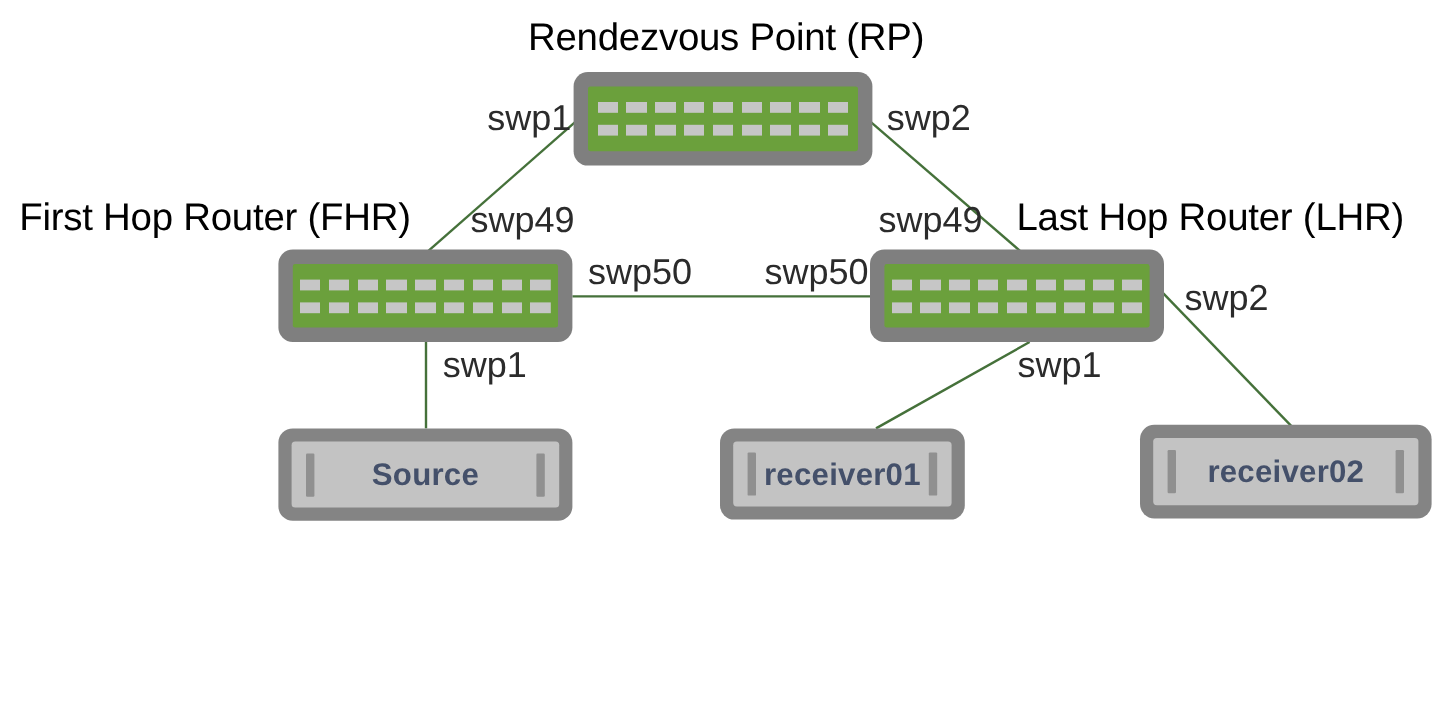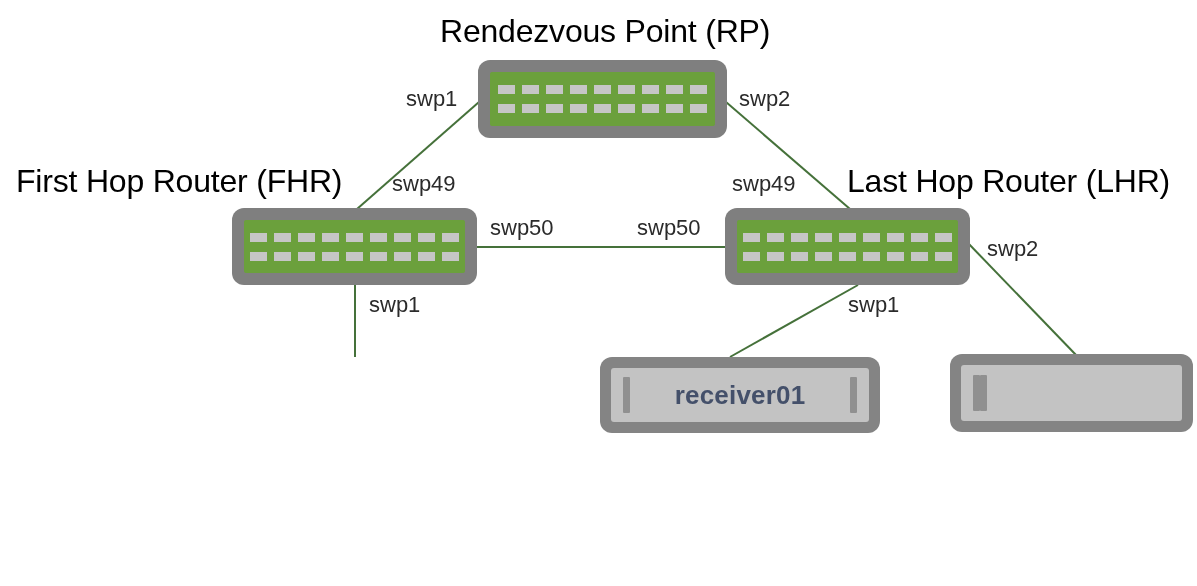--- a/index.html
+++ b/index.html
@@ -70,21 +70,21 @@
   
   .host {
     position: absolute;
     z-index: 2;
     background: var(--host-body, #848484);
     border-radius: 12px;
     box-sizing: border-box;
     padding: 11px;
   }
   .host-source { left: 232px; top: 357px; width: 245px; height: 77px; }
-  .host-r01    { left: 600px; top: 357px; width: 280px; height: 76px; }
+  .host-r01    { left: 600px; top: 357px; width: 204px; height: 76px; }
   .host-r02    { left: 950px; top: 354px; width: 243px; height: 78px; }
   .host-face {
     width: 100%; height: 100%;
     background: var(--host-face, #c3c3c3);
     border-radius: 3px;
     display: flex;
     align-items: center;
     padding: 0 12px;
     box-sizing: border-box;
   }
@@ -101,21 +101,21 @@
     font-size: 26px;
     font-weight: bold;
     color: var(--host-text, #44506a);
     letter-spacing: 0.2px;
   }
 
   
   .port {
     position: absolute;
     z-index: 3;
-    font-size: 22px;
+    font-size: 30px;
     line-height: 24px;
     color: var(--port-text, #2b2b2b);
     white-space: nowrap;
   }
 </style>
 </head>
 <body>
 
 <div id="canvas">
 
@@ -144,30 +144,38 @@
       <div class="dash-row"></div>
     </div>
   </div>
   <div class="switch sw-lhr">
     <div class="switch-face">
       <div class="dash-row"></div>
       <div class="dash-row"></div>
     </div>
   </div>
 
+  <div class="host host-source">
+    <div class="host-face">
+      <span class="host-bar"></span>
+      <span class="host-label">Source</span>
+      <span class="host-bar"></span>
+    </div>
+  </div>
   <div class="host host-r01">
     <div class="host-face">
       <span class="host-bar"></span>
       <span class="host-label">receiver01</span>
       <span class="host-bar"></span>
     </div>
   </div>
   <div class="host host-r02">
     <div class="host-face">
       <span class="host-bar"></span>
+      <span class="host-label">receiver02</span>
       <span class="host-bar"></span>
     </div>
   </div>
 
   <div id="ports-layer">
       <div class="port" style="left: 406px; top: 87px;">swp1</div>
       <div class="port" style="left: 739px; top: 87px;">swp2</div>
       <div class="port" style="left: 392px; top: 172px;">swp49</div>
       <div class="port" style="left: 732px; top: 172px;">swp49</div>
       <div class="port" style="left: 490px; top: 216px;">swp50</div>

